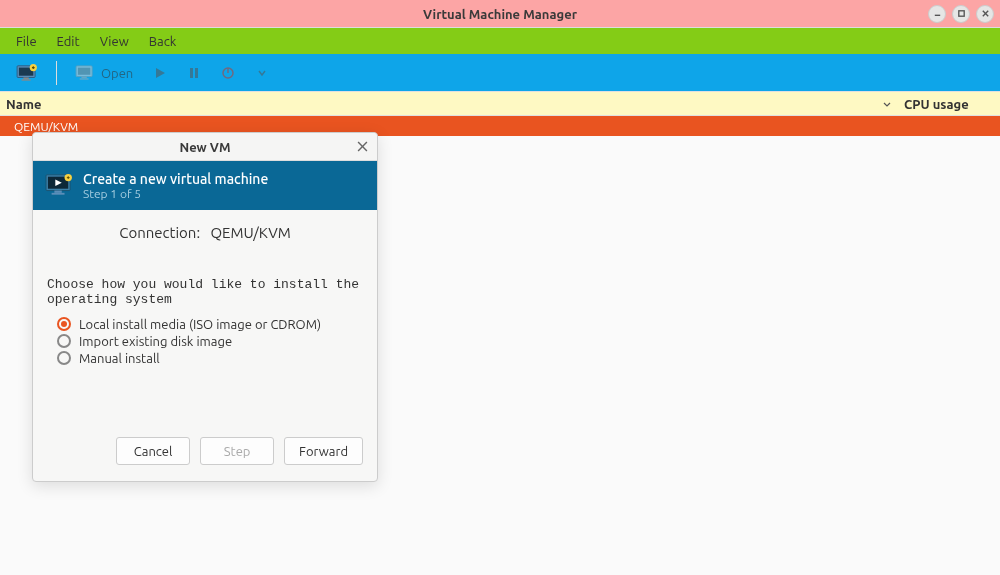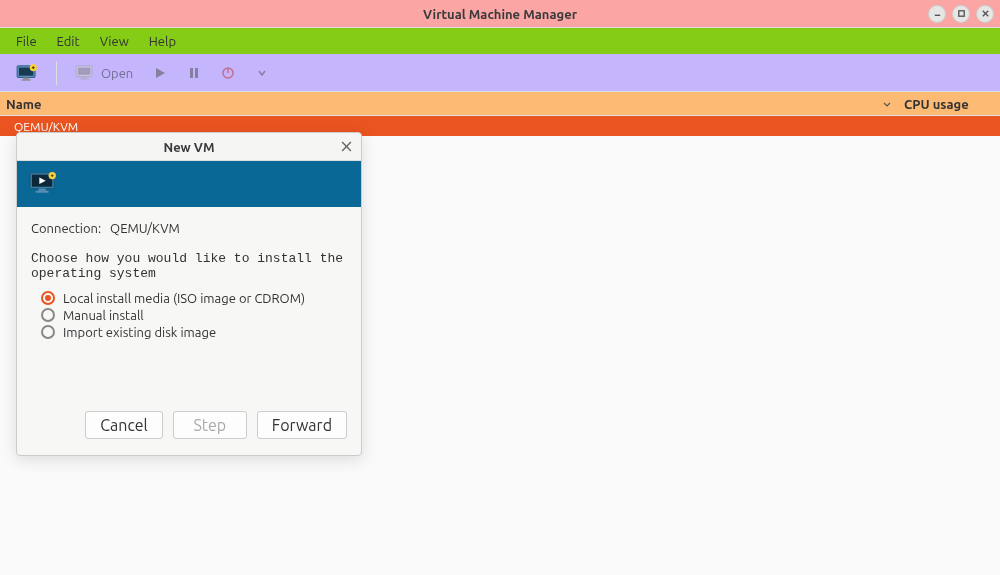--- a/index.html
+++ b/index.html
@@ -10,56 +10,56 @@
 .titlebar .title { position: absolute; left: 50%; transform: translateX(-50%); font-weight: bold; font-size: 13px; color: #3a3a3a; }
 .titlebar .win-controls { position: absolute; right: 6px; display: flex; gap: 6px; }
 .titlebar .win-btn { width: 18px; height: 18px; border-radius: 50%; background: #e6e6e5; border: 1px solid #ccc; display: flex; align-items: center; justify-content: center; cursor: pointer; }
 .titlebar .win-btn svg { width: 9px; height: 9px; stroke: #555; stroke-width: 1.5; fill: none; }
 
 
 .menubar { height: 26px; background: #84cc16; display: flex; align-items: center; padding: 0 6px; }
 .menubar .menu-item { padding: 3px 10px; cursor: pointer; font-size: 13px; color: #333; }
 
 
-.toolbar { height: 38px; background: #c4b5fd; display: flex; align-items: center; padding: 0 8px; gap: 4px; border-bottom: 1px solid #e0e0e0; }
+.toolbar { height: 38px; background: #0ea5e9; display: flex; align-items: center; padding: 0 8px; gap: 4px; border-bottom: 1px solid #e0e0e0; }
 .toolbar .tb-btn { height: 30px; display: inline-flex; align-items: center; justify-content: center; padding: 0 8px; border-radius: 3px; cursor: pointer; }
 .toolbar .tb-sep { width: 1px; height: 24px; background: #ddd; margin: 0 6px; }
 .toolbar .icon-monitor svg { width: 22px; height: 18px; }
 .toolbar .open-btn { display: flex; align-items: center; gap: 6px; }
 .toolbar .open-btn svg { width: 20px; height: 16px; }
 .toolbar .play svg, .toolbar .pause svg, .toolbar .power svg, .toolbar .drop svg { width: 14px; height: 14px; }
 .toolbar .disabled { opacity: 0.55; }
 
 
-.col-header { height: 24px; background: #fdba74; border-bottom: 1px solid #e0e0e0; display: flex; align-items: center; padding: 0 6px; font-weight: bold; font-size: 13px; color: #333; }
+.col-header { height: 24px; background: #fef9c3; border-bottom: 1px solid #e0e0e0; display: flex; align-items: center; padding: 0 6px; font-weight: bold; font-size: 13px; color: #333; }
 .col-header .hname { flex: 1; display: flex; align-items: center; }
 .col-header .chev { margin-right: 12px; }
 .col-header .cpu { width: 90px; }
 
 
 .row-selected { height: 20px; background: #e95420; color: #fff; display: flex; align-items: center; padding: 0 14px; font-size: 12px; }
 
 
-.dialog { position: absolute; left: 16px; top: 132px; width: 346px; background: #f7f7f6; border: 1px solid #ccc; border-radius: 4px; box-shadow: 0 4px 16px rgba(0,0,0,0.12); }
+.dialog { position: absolute; left: 32px; top: 132px; width: 346px; background: #f7f7f6; border: 1px solid #ccc; border-radius: 4px; box-shadow: 0 4px 16px rgba(0,0,0,0.12); }
 .dialog .dlg-titlebar { height: 28px; display: flex; align-items: center; justify-content: center; position: relative; border-bottom: 1px solid #ddd; border-radius: 4px 4px 0 0; background: #f5f5f4; }
 .dialog .dlg-titlebar .dlg-title { font-weight: bold; font-size: 13px; color: #3a3a3a; }
 .dialog .dlg-close { position: absolute; right: 8px; width: 14px; height: 14px; cursor: pointer; display: flex; align-items: center; justify-content: center; color: #666; }
 .dialog .dlg-header { background: #0a6896; color: #fff; padding: 10px 12px; display: flex; align-items: center; gap: 10px; }
 .dialog .dlg-header svg { width: 28px; height: 24px; }
 .dialog .dlg-header .h-title { font-size: 14px; font-weight: 500; }
 .dialog .dlg-header .h-step { font-size: 12px; color: #a5cde0; }
 .dialog .dlg-body { padding: 14px 14px 16px 14px; }
-.dialog .conn-row { font-size: 13px; color: #333; margin-bottom: 16px; }
+.dialog .conn-row { font-size: 15px; color: #333; margin-bottom: 36px; text-align: center; }
 .dialog .prompt { font-size: 13px; color: #333; margin-bottom: 10px; font-family: Liberation Mono, monospace; }
 .dialog .radio-opt { display: flex; align-items: center; gap: 8px; margin: 3px 0 3px 10px; font-size: 13px; cursor: pointer; }
 .dialog .radio { width: 14px; height: 14px; border-radius: 50%; border: 2px solid #888; display: inline-flex; align-items: center; justify-content: center; flex-shrink: 0; }
 .dialog .radio.selected { border-color: #e95420; }
 .dialog .radio .dot { width: 6px; height: 6px; border-radius: 50%; background: #e95420; }
 .dialog .btn-row { display: flex; justify-content: flex-end; gap: 10px; margin-top: 72px; }
-.dialog .btn { min-width: 74px; height: 28px; border: 1px solid #ccc; border-radius: 3px; background: #fdfdfd; display: inline-flex; align-items: center; justify-content: center; font-size: 16px; cursor: pointer; padding: 0 14px; }
+.dialog .btn { min-width: 74px; height: 28px; border: 1px solid #ccc; border-radius: 3px; background: #fdfdfd; display: inline-flex; align-items: center; justify-content: center; font-size: 13px; cursor: pointer; padding: 0 14px; }
 .dialog .btn.disabled { color: #aaa; cursor: default; }
 </style>
 </head>
 <body>
 
 <div class="titlebar">
   <div class="title">Virtual Machine Manager</div>
   <div class="win-controls">
     <div class="win-btn">
       <svg viewBox="0 0 10 10">
@@ -77,21 +77,21 @@
           <line x1="8" y1="2" x2="2" y2="8"></line>
         </svg>
     </div>
   </div>
 </div>
 
 <div class="menubar">
   <div class="menu-item">File</div>
   <div class="menu-item">Edit</div>
   <div class="menu-item">View</div>
-  <div class="menu-item">Help</div>
+  <div class="menu-item">Back</div>
 </div>
 
 <div class="toolbar">
   <div class="tb-btn icon-monitor">
     <svg viewBox="0 0 24 20">
       <rect x="1" y="2" width="20" height="13" rx="1" fill="#5a8db8" stroke="#2a5a82" stroke-width="1"></rect>
       <rect x="3" y="4" width="16" height="9" fill="#1a3a52"></rect>
       <rect x="8" y="15" width="6" height="2" fill="#888"></rect>
       <rect x="6" y="17" width="10" height="1.5" fill="#888"></rect>
       <circle cx="19" cy="4" r="4" fill="#f6d141"></circle>
@@ -163,42 +163,46 @@
       <svg viewBox="0 0 30 26">
         <rect x="1" y="2" width="26" height="17" rx="1" fill="#3a7fa8" stroke="#1a4a66" stroke-width="0.8"></rect>
         <rect x="3" y="4" width="22" height="13" fill="#0d2838"></rect>
         <polygon points="11,7 18,10.5 11,14" fill="#fff"></polygon>
         <rect x="10" y="19" width="8" height="2.5" fill="#5a8db8"></rect>
         <rect x="7" y="21.5" width="14" height="2" fill="#5a8db8"></rect>
         <circle cx="25" cy="5" r="4" fill="#f6d141"></circle>
         <path d="M23.5 5h3M25 3.5v3" stroke="#5a4800" stroke-width="1"></path>
       </svg>
     </span>
+    <div>
+      <div class="h-title">Create a new virtual machine</div>
+      <div class="h-step">Step 1 of 5</div>
+    </div>
   </div>
   <div class="dlg-body">
     <div class="conn-row">
       <span>Connection:</span>
       &nbsp;
       <span>QEMU/KVM</span>
     </div>
     <div class="prompt">Choose how you would like to install the operating system</div>
 
     <div class="radio-opt">
       <span class="radio selected">
           <span class="dot"></span>
         </span>
       <span>Local install media (ISO image or CDROM)</span>
     </div>
     <div class="radio-opt">
       <span class="radio"></span>
-      <span>Manual install</span>
+      <span>Import existing disk image</span>
     </div>
     <div class="radio-opt">
       <span class="radio"></span>
-      <span>Import existing disk image</span>
+      <span>Manual install</span>
     </div>
 
     <div class="btn-row">
       <div class="btn">Cancel</div>
       <div class="btn disabled">Step</div>
       <div class="btn">Forward</div>
     </div>
   </div>
 </div>
 

